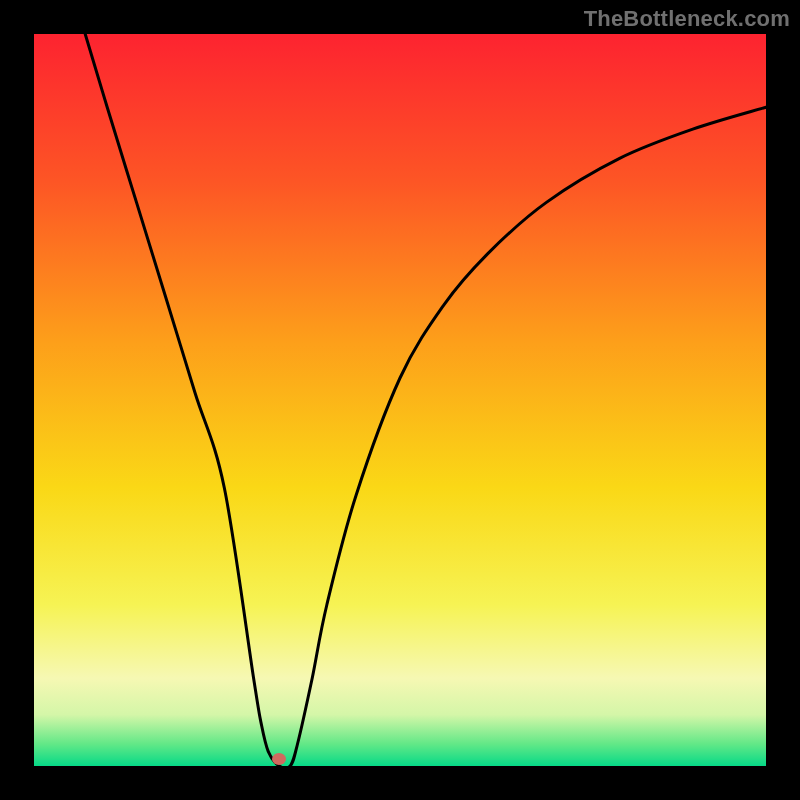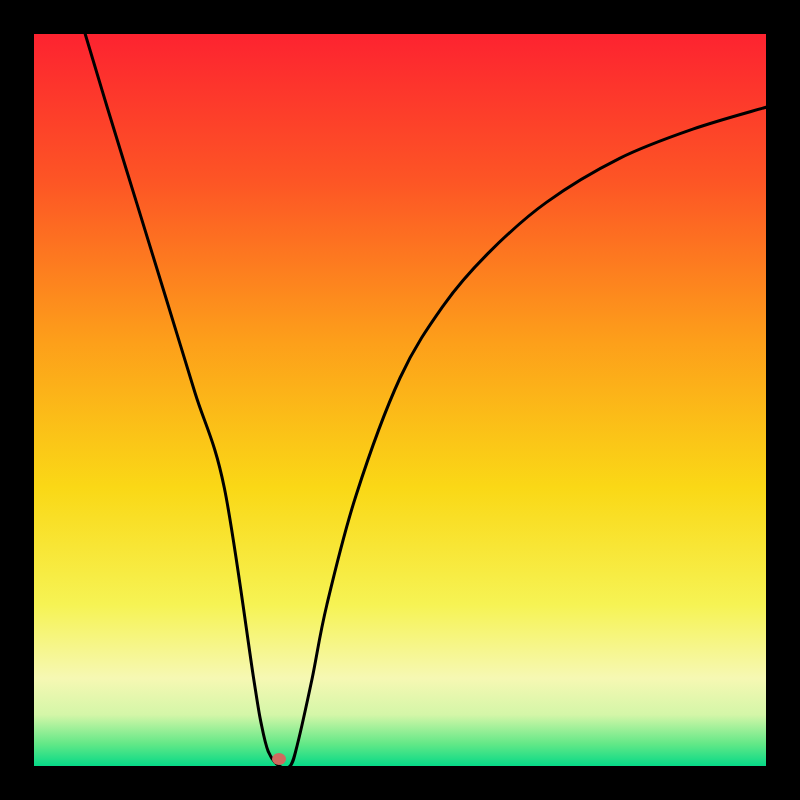--- a/index.html
+++ b/index.html
@@ -51,19 +51,20 @@
     background: #cf6a5f;
     transform: translate(-50%, -50%);
   }
 </style>
 </head>
 <body>
 
 <div class="frame">
   <div class="plot-area" id="plot" style="background: linear-gradient(rgb(253, 35, 48) 0%, rgb(253, 85, 37) 20%, rgb(253, 159, 26) 42%, rgb(250, 216, 22) 62%, rgb(246, 243, 84) 78%, rgb(246, 248, 179) 88%, rgb(212, 246, 168) 93%, rgb(98, 232, 135) 97%, rgb(6, 217, 135) 100%);"></div>
 
+  <div class="attribution">TheBottleneck.com</div>
 
   <svg class="curve" id="curve-svg" viewBox="0 0 732 732" preserveAspectRatio="none">
     <path id="curve-path" d="M 51.2 0.0 C 54.9 12.2, 64.7 45.1, 73.2 73.2 C 81.7 101.3, 92.7 136.6, 102.5 168.4 C 112.2 200.1, 122.0 231.8, 131.8 263.5 C 141.5 295.2, 151.3 327.0, 161.0 358.7 C 170.8 390.4, 180.6 406.3, 190.3 453.8 C 200.1 501.4, 213.5 605.1, 219.6 644.2 C 225.7 683.2, 224.5 675.9, 226.9 688.1 C 229.4 700.3, 231.2 710.0, 234.2 717.4 C 237.3 724.7, 241.6 729.6, 245.2 732.0 C 248.9 734.4, 253.2 735.7, 256.2 732.0 C 259.3 728.3, 259.9 724.7, 263.5 710.0 C 267.2 695.4, 273.3 667.3, 278.2 644.2 C 283.0 621.0, 285.5 601.5, 292.8 571.0 C 300.1 540.5, 309.9 499.0, 322.1 461.2 C 334.3 423.3, 351.4 375.8, 366.0 344.0 C 380.6 312.3, 395.3 291.6, 409.9 270.8 C 424.6 250.1, 436.8 236.7, 453.8 219.6 C 470.9 202.5, 490.4 184.2, 512.4 168.4 C 534.4 152.5, 561.2 136.6, 585.6 124.4 C 610.0 112.2, 634.4 103.7, 658.8 95.2 C 683.2 86.6, 719.8 76.9, 732.0 73.2" fill="none" stroke="#000" stroke-width="3" stroke-linejoin="round" stroke-linecap="round"></path>
   </svg>
 
   <div class="marker" id="marker" style="left: 279.22px; top: 758.68px; background: rgb(207, 106, 95);"></div>
 </div>
 
 </body></html>

